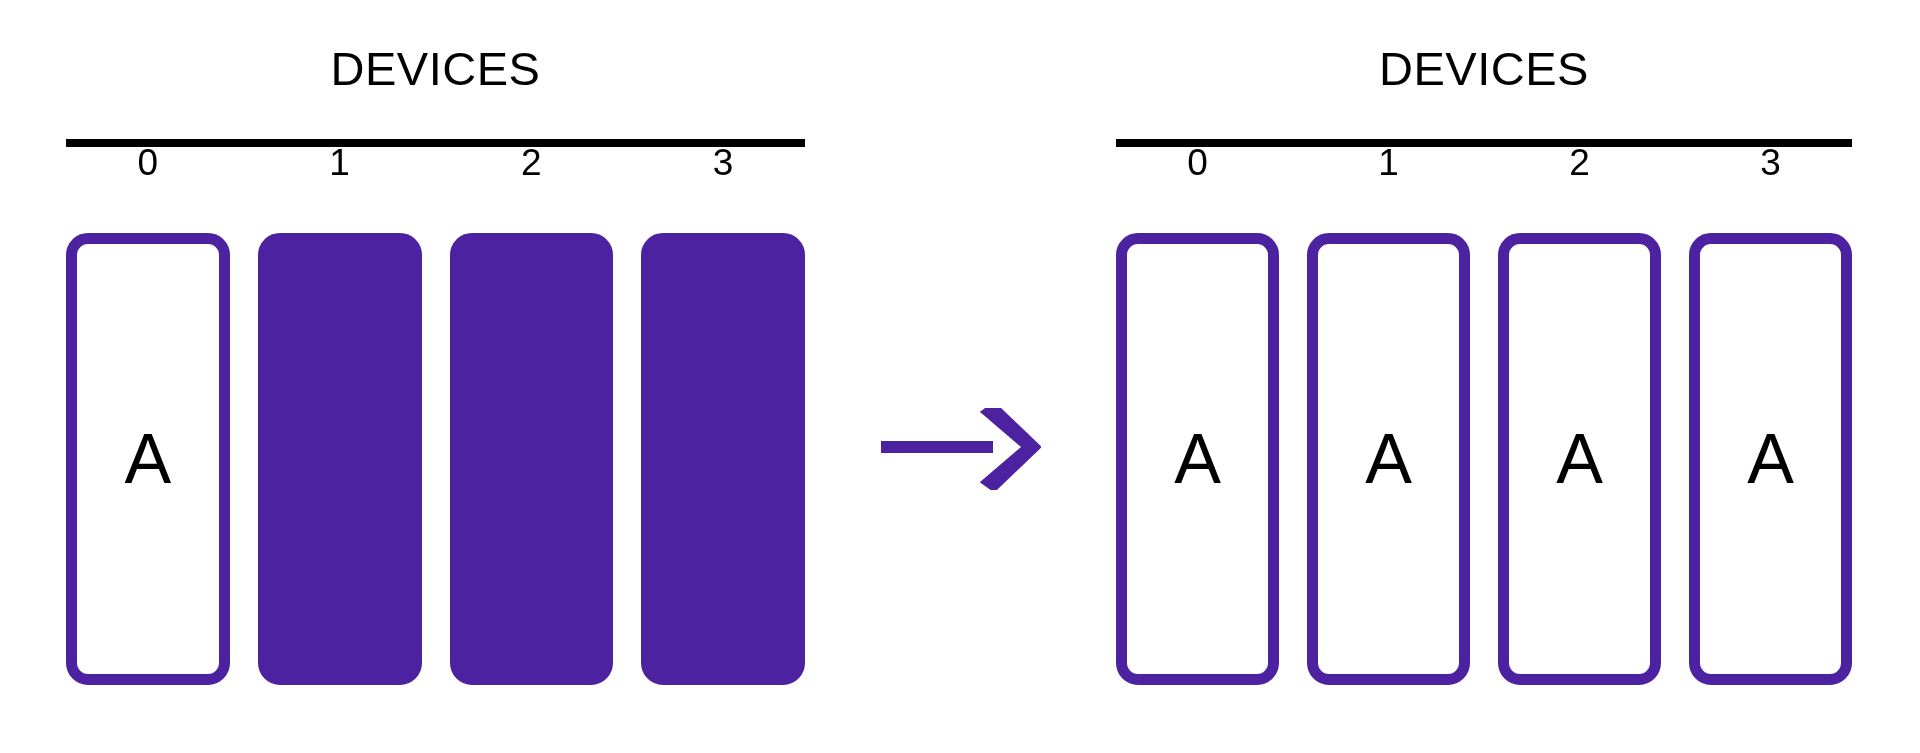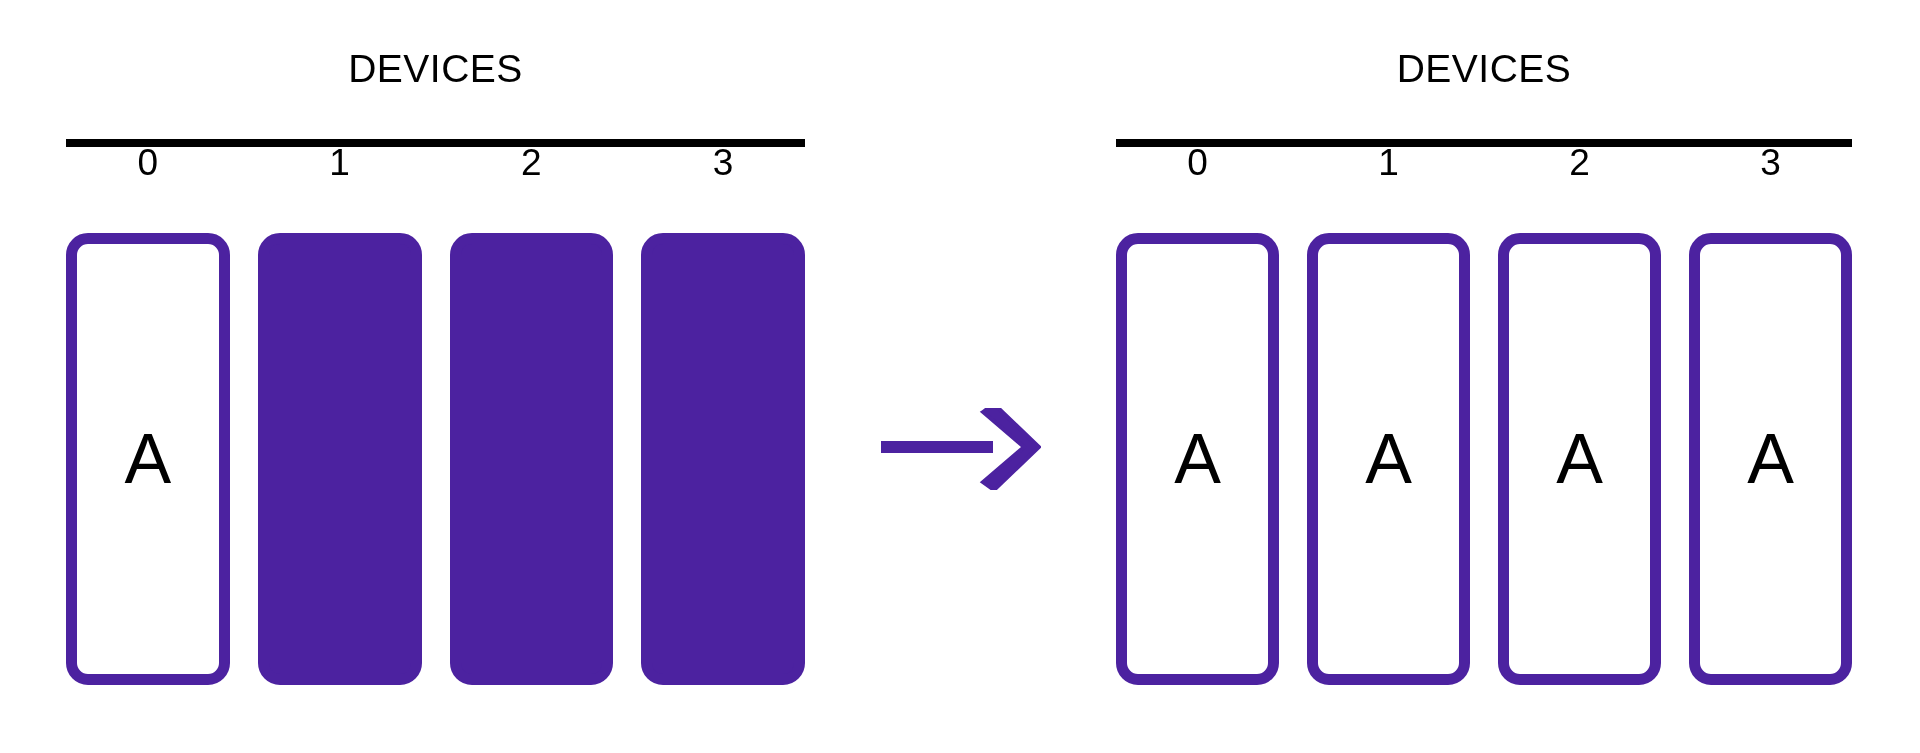--- a/index.html
+++ b/index.html
@@ -28,21 +28,21 @@
   #panel-before { left: 66px;   width: 739px; }
   #panel-after  { left: 1116px; width: 736px; }
 
   
   .panel-title {
     position: absolute;
     top: 48px;
     left: 0;
     width: 100%;
     text-align: center;
-    font-size: 39px;
+    font-size: 47px;
     line-height: 42px;
     letter-spacing: 0.5px;
     color: #000000;
     white-space: nowrap;
     user-select: none;
   }
 
   .axis-rule {
     position: absolute;
     top: 139px;

